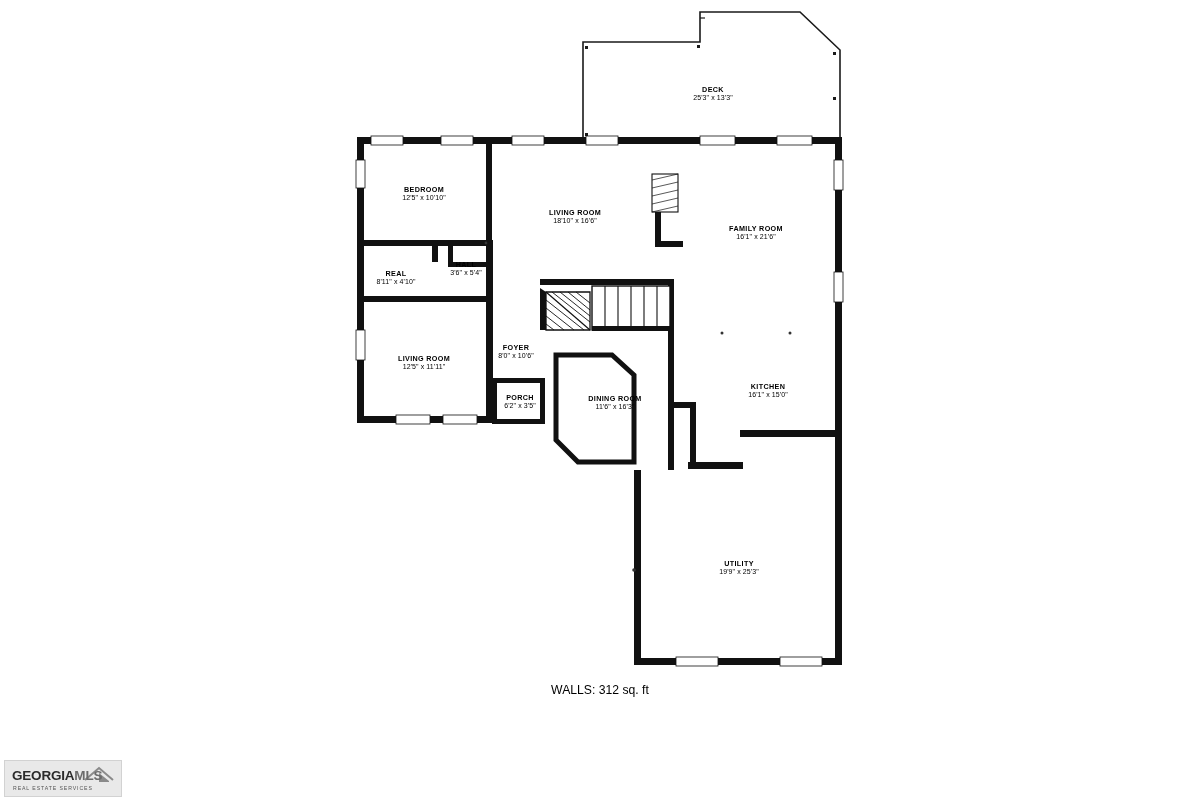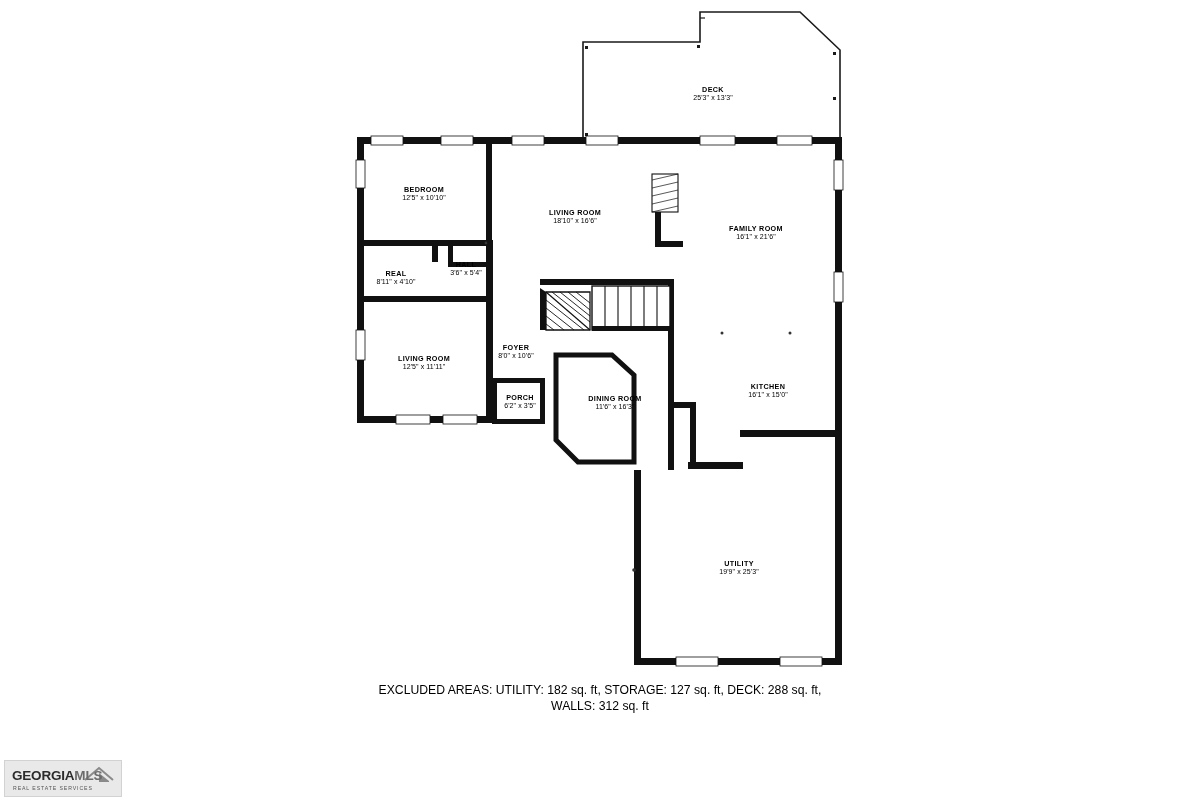--- a/index.html
+++ b/index.html
@@ -269,21 +269,20 @@
     <div class="room-dims">6'2" x 3'5"</div>
   </div>
   <div class="room-label" style="left:739px; top:568px;">
     <div class="room-name">UTILITY</div>
     <div class="room-dims">19'9" x 25'3"</div>
   </div>
 
 </div>
 
 <div id="summary">
-  <div class="line">EXCLUDED AREAS: UTILITY: 182 sq. ft, STORAGE: 127 sq. ft, DECK: 288 sq. ft,</div>
   <div class="line">WALLS: 312 sq. ft</div>
 </div>
 
 <div id="logo">
   <svg class="roof" viewBox="0 0 32 16">
     <path d="M2 14 L16 2 L30 14" fill="none" stroke="#8a8a8a" stroke-width="2"></path>
     <path d="M16 7 L26 15 L26 16 L16 16 Z" fill="#8a8a8a"></path>
   </svg>
   <div class="logo-main"><span>GEORGIA</span><span class="mls">MLS</span></div>
   <div class="logo-sub">REAL ESTATE SERVICES</div>

